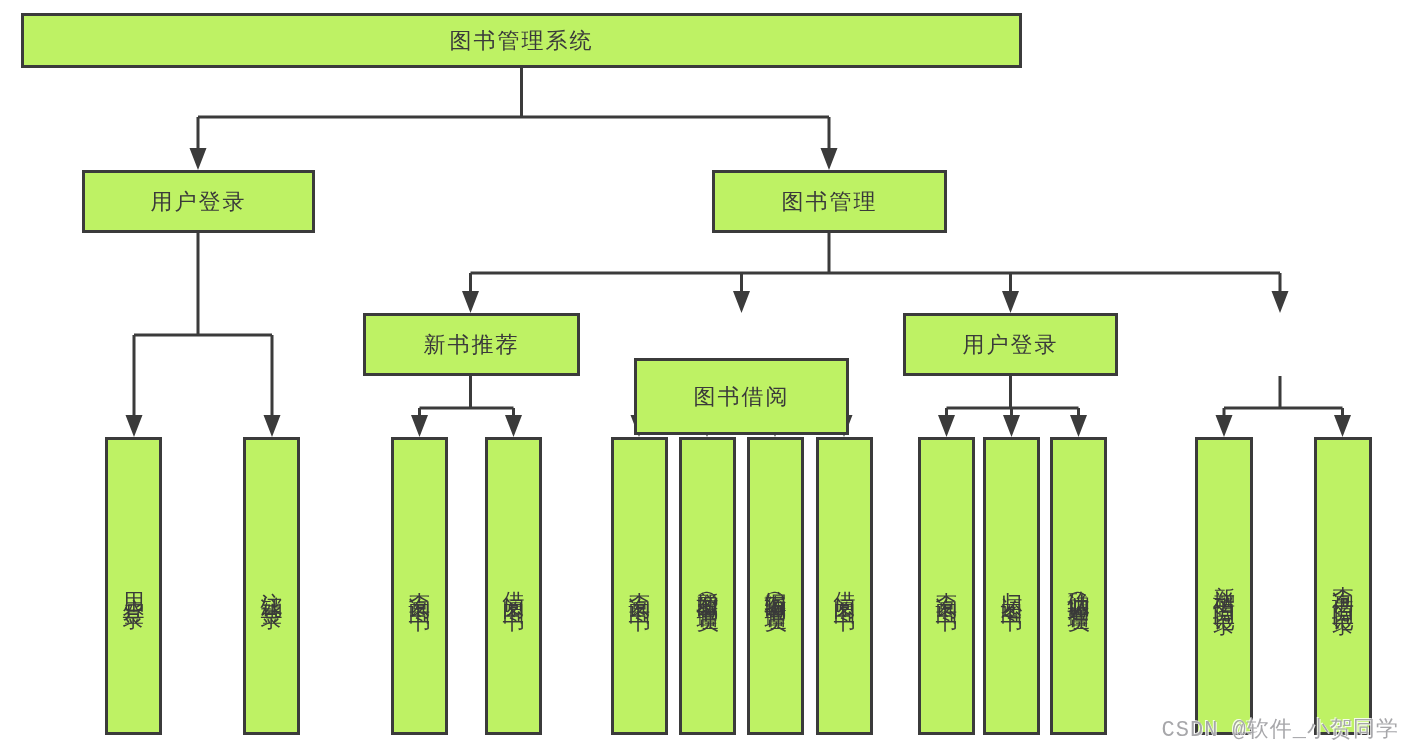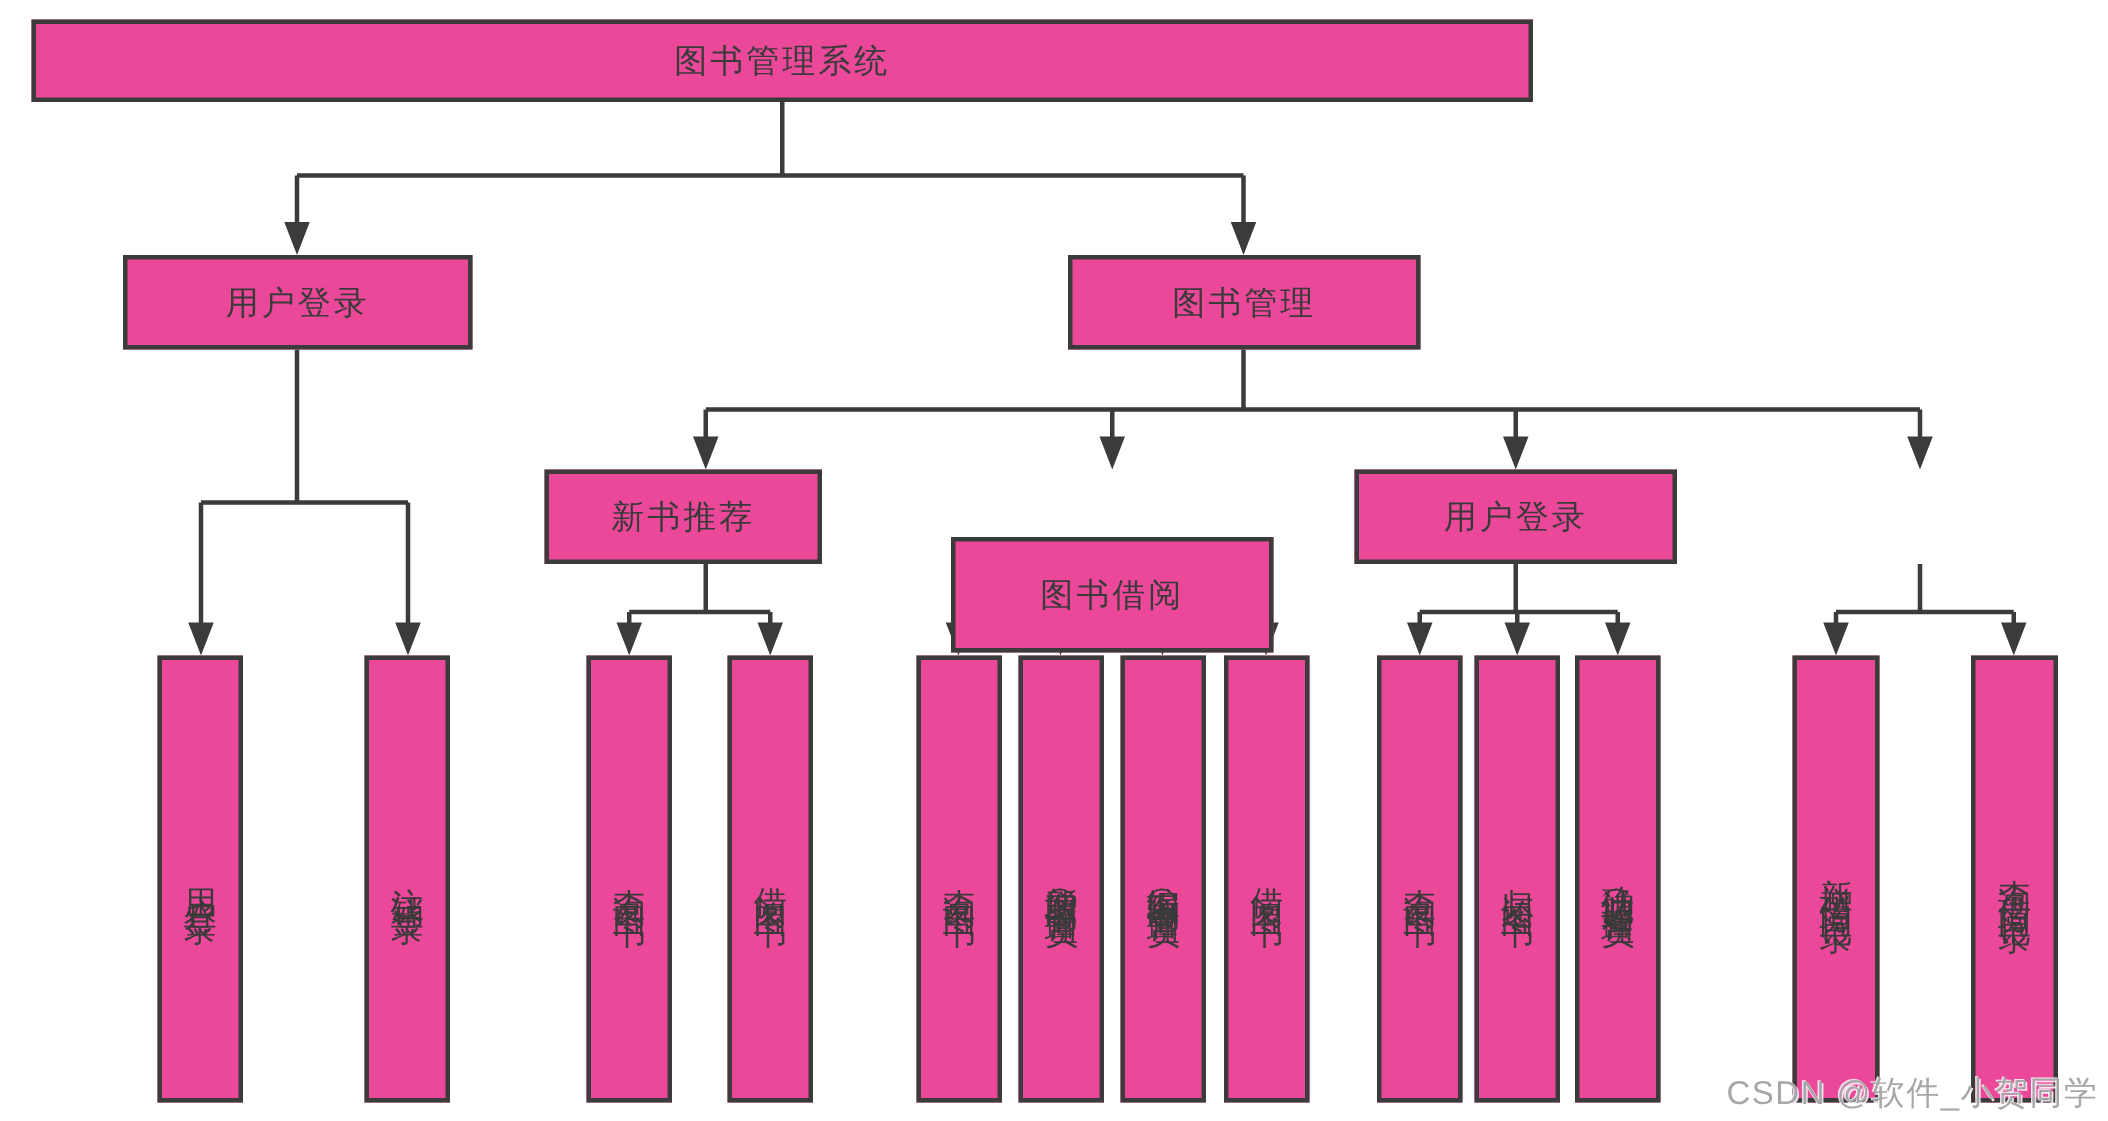--- a/index.html
+++ b/index.html
@@ -8,58 +8,59 @@
     width:1405px; height:747px;
     background:#ffffff;
     font-family:"Liberation Sans","DejaVu Sans",sans-serif;
     overflow:hidden;
   }
   svg.wires { position:absolute; left:0; top:0; width:1405px; height:747px; }
   .node {
     position:absolute;
     box-sizing:border-box;
     border:3px solid #3b3b3b;
-    background:#ec4899;
+    background:#bef264;
     display:flex;
     align-items:center;
     justify-content:center;
     color:#3a3a3a;
     font-size:22px;
     letter-spacing:2px;
     text-align:center;
   }
   .leaf {
     writing-mode:vertical-rl;
     font-size:22px;
     letter-spacing:6px;
     line-height:1.0;
   }
   .leaf.long { letter-spacing:3px; }
   
   #n-root   { left:21px;  top:13px;  width:1001px; height:55px; }
   #n-login  { left:82px;  top:170px; width:233px;  height:63px; }
   #n-mgmt   { left:712px; top:170px; width:235px;  height:63px; }
-  #n-rec    { left:363px; top:313px; width:185px;  height:63px; }
+  #n-rec    { left:363px; top:313px; width:217px;  height:63px; }
   #n-borrow { left:634px; top:326px; width:215px;  height:77px;margin-top:32px; }
   #n-cur    { left:903px; top:313px; width:215px;  height:63px; }
   #n-hist   { left:1173px;top:313px; width:214px;  height:63px; }
   .leaf { top:437px; height:298px; width:57px; }
   #l-0 { left:105px; }  #l-1 { left:243px; }
   #l-2 { left:391px; }  #l-3 { left:485px; }
   #l-4 { left:611px; }  #l-5 { left:679px; } #l-6 { left:747px; } #l-7 { left:816px; }
   #l-8 { left:918px; }  #l-9 { left:983px; } #l-10{ left:1050px; }
   #l-11{ left:1195px; width:58px; } #l-12{ left:1314px; width:58px; }
   .watermark {
     position:absolute;
     right:6px; bottom:3px;
     font-size:22px;
     color:#a7a7aa;
     letter-spacing:1px;
     text-shadow:1px 1px 0 rgba(255,255,255,.85), -1px -1px 0 rgba(255,255,255,.85);
     white-space:nowrap;
+    font-family:Liberation Mono, monospace;
   }
 </style>
 </head>
 <body>
 
 <div class="canvas">
 
   <svg class="wires" viewBox="0 0 1405 747" fill="none" stroke="#3b3b3b" stroke-width="3">
 
     <g>

